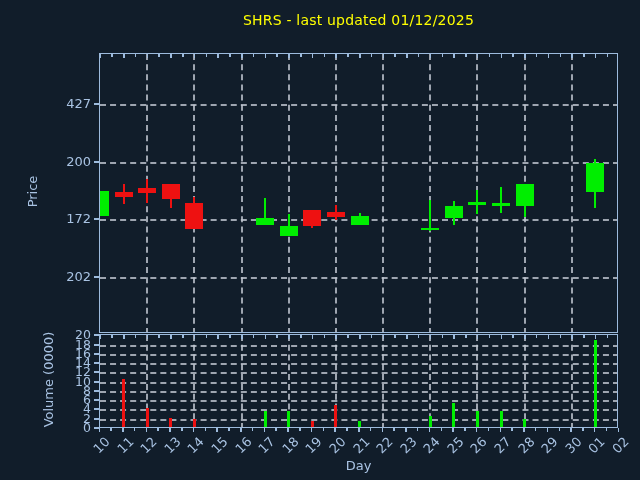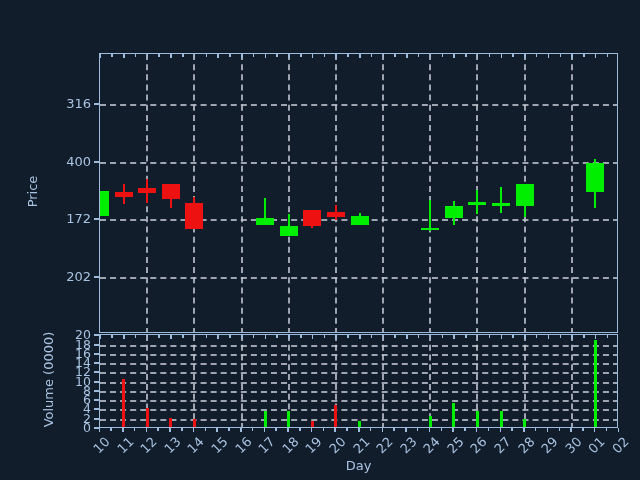--- a/index.html
+++ b/index.html
@@ -15,20 +15,21 @@
     font-size:14px;letter-spacing:0.2px;
   }
   .ylab{position:absolute;font-size:13px;transform:rotate(-90deg);transform-origin:center center;white-space:nowrap;}
   .tick-label{position:absolute;font-size:13px;white-space:nowrap;}
   .xlab{position:absolute;font-size:13px;}
 </style>
 </head>
 <body>
 
 <div id="figure" style="background: rgb(17, 29, 42);">
+  <div id="chart-title" style="color: rgb(255, 255, 0);">SHRS - last updated 01/12/2025</div>
 
   <div id="price-panel" class="panel" style="left: 99px; top: 53px; width: 519px; height: 280px; border-color: rgb(157, 187, 221);">
       <div style="position: absolute; left: 0px; width: 519px; top: 49.8763px; border-top: 2px dashed rgb(194, 200, 210); opacity: 0.8; height: 0px;"></div>
       <div style="position: absolute; left: 0px; width: 519px; top: 107.608px; border-top: 2px dashed rgb(194, 200, 210); opacity: 0.8; height: 0px;"></div>
       <div style="position: absolute; left: 0px; width: 519px; top: 165.34px; border-top: 2px dashed rgb(194, 200, 210); opacity: 0.8; height: 0px;"></div>
       <div style="position: absolute; left: 0px; width: 519px; top: 223.072px; border-top: 2px dashed rgb(194, 200, 210); opacity: 0.8; height: 0px;"></div>
       <div style="position: absolute; top: 0px; height: 280px; left: 46.1818px; border-left: 2px dashed rgb(194, 200, 210); opacity: 0.8; width: 0px;"></div>
       <div style="position: absolute; top: 0px; height: 280px; left: 93.3636px; border-left: 2px dashed rgb(194, 200, 210); opacity: 0.8; width: 0px;"></div>
       <div style="position: absolute; top: 0px; height: 280px; left: 140.545px; border-left: 2px dashed rgb(194, 200, 210); opacity: 0.8; width: 0px;"></div>
       <div style="position: absolute; top: 0px; height: 280px; left: 187.727px; border-left: 2px dashed rgb(194, 200, 210); opacity: 0.8; width: 0px;"></div>
@@ -193,23 +194,23 @@
       <div style="position: absolute; left: 375.955px; top: 76.4039px; width: 3px; height: 15.5961px; background: rgb(0, 238, 0);"></div>
       <div style="position: absolute; left: 399.545px; top: 76.4039px; width: 3px; height: 15.5961px; background: rgb(0, 238, 0);"></div>
       <div style="position: absolute; left: 423.136px; top: 83.8128px; width: 3px; height: 8.18719px; background: rgb(0, 238, 0);"></div>
       <div style="position: absolute; left: 493.909px; top: 5.0936px; width: 3px; height: 86.9064px; background: rgb(0, 238, 0);"></div>
     </div>
 
   <div class="ylab" id="price-ylabel" style="color: rgb(169, 195, 227); left: 12px; top: 184px; width: 40px; text-align: center;">Price</div>
   <div class="ylab" id="volume-ylabel" style="color: rgb(169, 195, 227); left: -2px; top: 372px; width: 100px; text-align: center;">Volume (0000)</div>
   <div class="xlab" id="x-axis-label" style="color: rgb(169, 195, 227); left: 343.5px; top: 458px; width: 30px; text-align: center;">Day</div>
 <div style="position: absolute; left: 94px; width: 5px; height: 2px; background: rgb(157, 187, 221); top: 102.876px;"></div>
-    <div class="tick-label" style="position: absolute; left: 53px; width: 38px; text-align: right; top: 95.8763px; color: rgb(169, 195, 227);">316</div>
+    <div class="tick-label" style="position: absolute; left: 53px; width: 38px; text-align: right; top: 95.8763px; color: rgb(169, 195, 227);">427</div>
     <div style="position: absolute; left: 94px; width: 5px; height: 2px; background: rgb(157, 187, 221); top: 160.608px;"></div>
-    <div class="tick-label" style="position: absolute; left: 53px; width: 38px; text-align: right; top: 153.608px; color: rgb(169, 195, 227);">400</div>
+    <div class="tick-label" style="position: absolute; left: 53px; width: 38px; text-align: right; top: 153.608px; color: rgb(169, 195, 227);">200</div>
     <div style="position: absolute; left: 94px; width: 5px; height: 2px; background: rgb(157, 187, 221); top: 218.34px;"></div>
     <div class="tick-label" style="position: absolute; left: 53px; width: 38px; text-align: right; top: 211.34px; color: rgb(169, 195, 227);">172</div>
     <div style="position: absolute; left: 94px; width: 5px; height: 2px; background: rgb(157, 187, 221); top: 276.072px;"></div>
     <div class="tick-label" style="position: absolute; left: 53px; width: 38px; text-align: right; top: 269.072px; color: rgb(169, 195, 227);">202</div>
     <div style="position: absolute; left: 94px; width: 5px; height: 2px; background: rgb(157, 187, 221); top: 334.389px;"></div>
     <div class="tick-label" style="position: absolute; left: 65px; width: 26px; text-align: right; top: 327.389px; color: rgb(169, 195, 227); font-size: 12.5px;">20</div>
     <div style="position: absolute; left: 94px; width: 5px; height: 2px; background: rgb(157, 187, 221); top: 343.65px;"></div>
     <div class="tick-label" style="position: absolute; left: 65px; width: 26px; text-align: right; top: 336.65px; color: rgb(169, 195, 227); font-size: 12.5px;">18</div>
     <div style="position: absolute; left: 94px; width: 5px; height: 2px; background: rgb(157, 187, 221); top: 352.911px;"></div>
     <div class="tick-label" style="position: absolute; left: 65px; width: 26px; text-align: right; top: 345.911px; color: rgb(169, 195, 227); font-size: 12.5px;">16</div>

